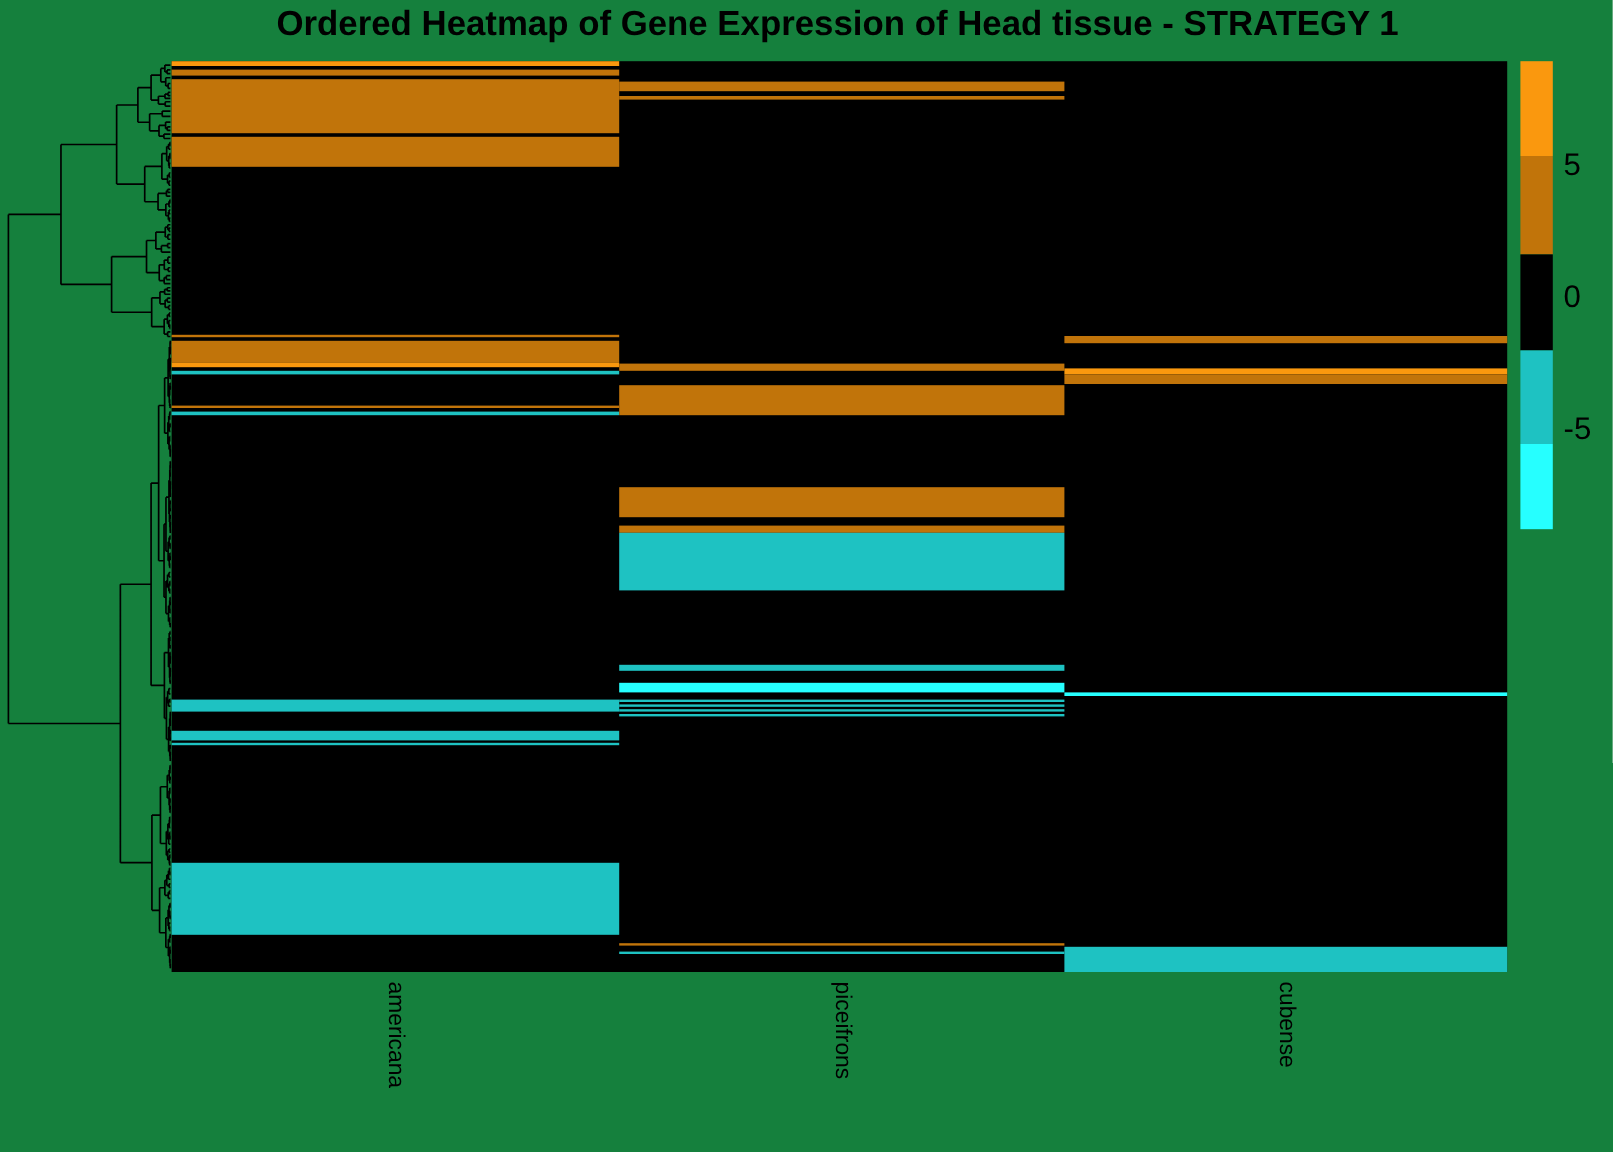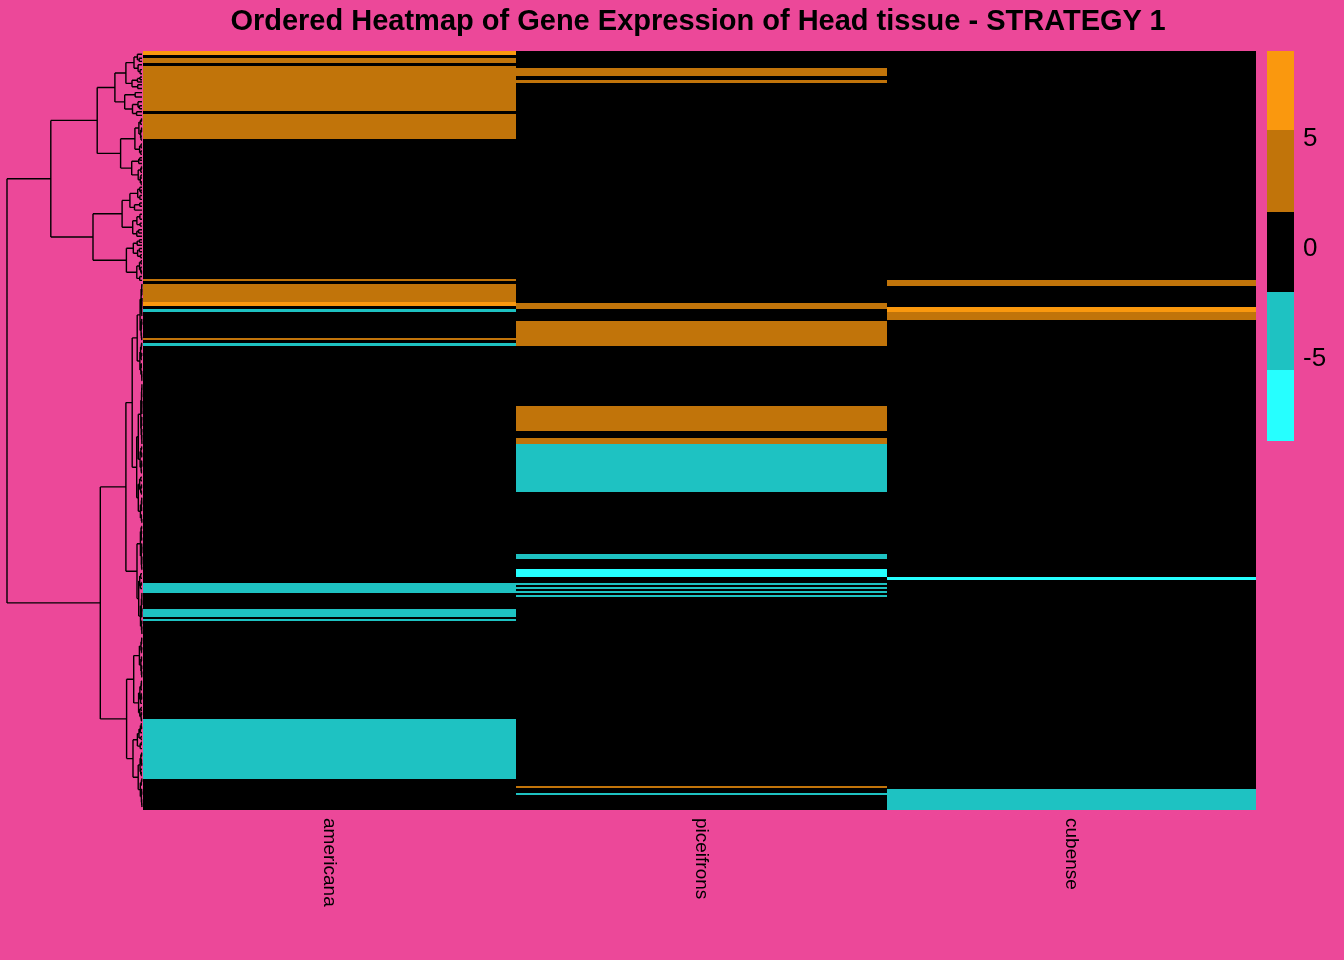--- a/index.html
+++ b/index.html
@@ -1,16 +1,16 @@
 <!DOCTYPE html>
 <html><head>
 <meta charset="utf-8">
 <style>
   html,body{margin:0;padding:0;background:#ffffff;}
-  .canvas{position:relative;width:1344px;height:960px;background:#ec4899;overflow:hidden;
+  .canvas{position:relative;width:1344px;height:960px;background:#15803d;overflow:hidden;
           font-family:"Liberation Sans", sans-serif;}
   .chart-title{position:absolute;left:143px;top:4px;width:1110px;text-align:center;
                font-size:29px;font-weight:700;color:#000;white-space:nowrap;}
   #dendro{position:absolute;left:0;top:0;width:1344px;height:960px;}
   .heatmap{position:absolute;left:143px;top:51px;width:1113px;height:759px;background:#000;}
   .hm-col{position:absolute;top:0;height:759px;}
   .hm-band{position:absolute;left:0;right:0;}
   .colorbar{position:absolute;left:1267px;top:51px;width:27px;height:390px;}
   .cb-block{width:27px;}
   .cb-label{position:absolute;left:1303px;width:46px;height:30px;line-height:30px;

